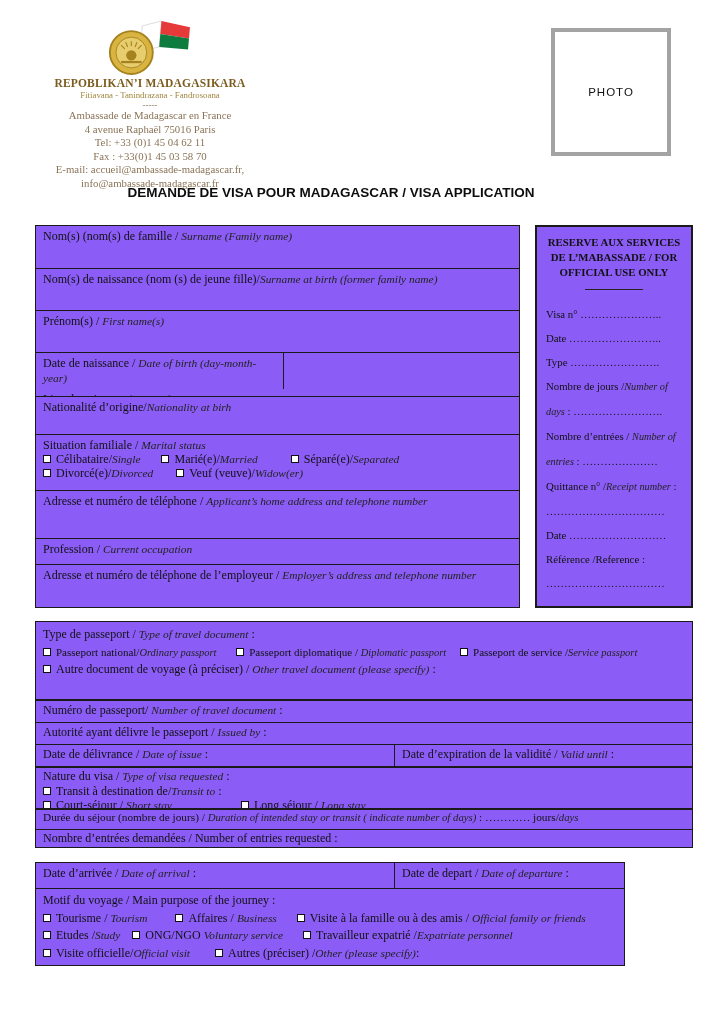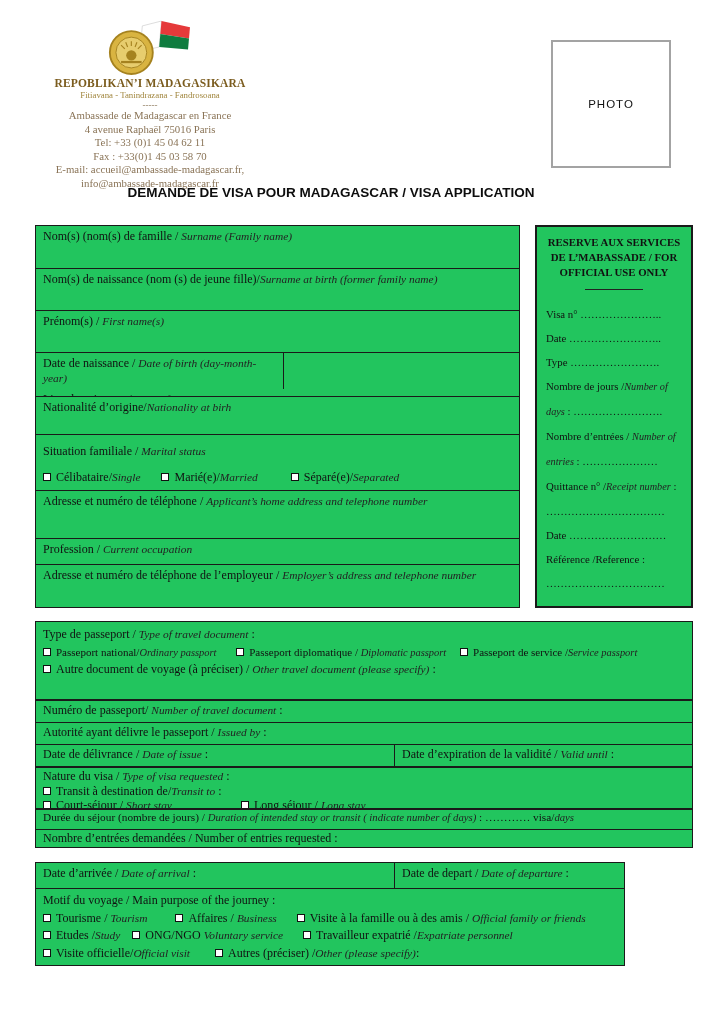--- a/index.html
+++ b/index.html
@@ -13,34 +13,34 @@
         font-family:"Liberation Serif","DejaVu Serif",serif; color:#111;}
   .fr{font-family:"Liberation Serif","DejaVu Serif",serif;}
   .en{font-style:italic; font-size:0.95em; color:#222;}
   
   .header-left{position:absolute; left:0; top:16px; width:300px; text-align:center;}
   .logo{display:block; margin:0 auto; width:84px; height:60px;}
   .brand{font-size:11.5px; font-weight:bold; color:var(--brand-text); letter-spacing:.2px; margin-top:1px;}
   .motto{font-size:8.8px; color:var(--motto-text); margin-top:1px;}
   .dashes{font-size:9px; color:var(--contact-text); margin-top:1px; line-height:8px;}
   .contact{font-size:10.8px; color:var(--contact-text); line-height:13.6px; margin-top:0;}
-  .photo{position:absolute; left:551px; top:40px; width:120px; height:128px; border:2px solid #a3a3a3;
+  .photo{position:absolute; left:551px; top:28px; width:120px; height:128px; border:4px solid #a3a3a3;
          display:flex; align-items:center; justify-content:center;
          font-family:"Liberation Sans",sans-serif; font-size:11.5px; letter-spacing:1px; color:#111;}
   .title{position:absolute; top:185px; left:0; width:662px; text-align:center;
          font-family:"Liberation Sans",sans-serif; font-weight:bold; font-size:13.5px; color:#0d0d0d;}
   
-  .box{position:absolute; border:1px solid var(--line-black); background:#22c55e;}
+  .box{position:absolute; border:1px solid var(--line-black); background:#8b5cf6;}
   .row{border-bottom:1px solid var(--line-black); padding:3px 7px; font-size:12px; overflow:hidden;}
   .row:last-child{border-bottom:none;}
   .row.thick{border-bottom-width:2px;}
   .split{display:flex; padding:0;}
   .cell{padding:3px 7px;}
   .cell.left{border-right:1px solid var(--line-black);}
-  .line{line-height:26px; white-space:nowrap;}
+  .line{line-height:14px; white-space:nowrap;}
   .cb{display:inline-block; width:8px; height:8px; border:1px solid #111; margin-right:5px; vertical-align:baseline; position:relative; top:0px; background:#fff;}
   .opt{white-space:nowrap;}
   
   .sec1{left:35px; top:225px; width:485px; height:383px; display:flex; flex-direction:column;}
   .sec1 .r1{height:43px;} .sec1 .r2{height:42px;} .sec1 .r3{height:42px;}
   .sec1 .r4{height:44px;flex-direction:column;} .sec1 .r5{height:38px;} .sec1 .r6{height:56px;}
   .sec1 .r7{height:48px;} .sec1 .r8{height:26px;} .sec1 .r9{flex:1;}
   .sec1 .cell.left{width:248px;}
   .official{left:535px; top:225px; width:158px; height:383px; border-width:2px; padding:8px 9px; font-size:10.8px;}
   .oheading{font-weight:bold; text-align:center; line-height:15px; font-size:10.8px;}
@@ -196,21 +196,21 @@
       </div>
       <div class="line">
         <span class="cb"></span><span class="fr">Transit à destination de/</span><span class="en">Transit to</span><span class="fr"> :</span>
       </div>
       <div class="line">
         <span class="opt" style="margin-right:66px"><span class="cb"></span><span class="fr">Court-séjour / </span><span class="en">Short stay</span></span>
         <span class="opt"><span class="cb"></span><span class="fr">Long séjour / </span><span class="en">Long stay</span></span>
       </div>
     </div>
     <div class="row p6">
-      <span class="fr">Durée du séjour (nombre de jours) / </span><span class="en">Duration of intended stay or transit ( indicate number of days)</span><span class="fr"> : ………… visa/</span><span class="en">days</span>
+      <span class="fr">Durée du séjour (nombre de jours) / </span><span class="en">Duration of intended stay or transit ( indicate number of days)</span><span class="fr"> : ………… jours/</span><span class="en">days</span>
     </div>
     <div class="row p7">
       <span class="fr">Nombre d’entrées demandées / Number of entries requested :</span>
     </div>
   </div>
 
   <div class="box sec3">
     <div class="row q1 split">
       <div class="cell left">
         <span class="fr">Date d’arrivée / </span><span class="en">Date of arrival</span><span class="fr"> :</span>

